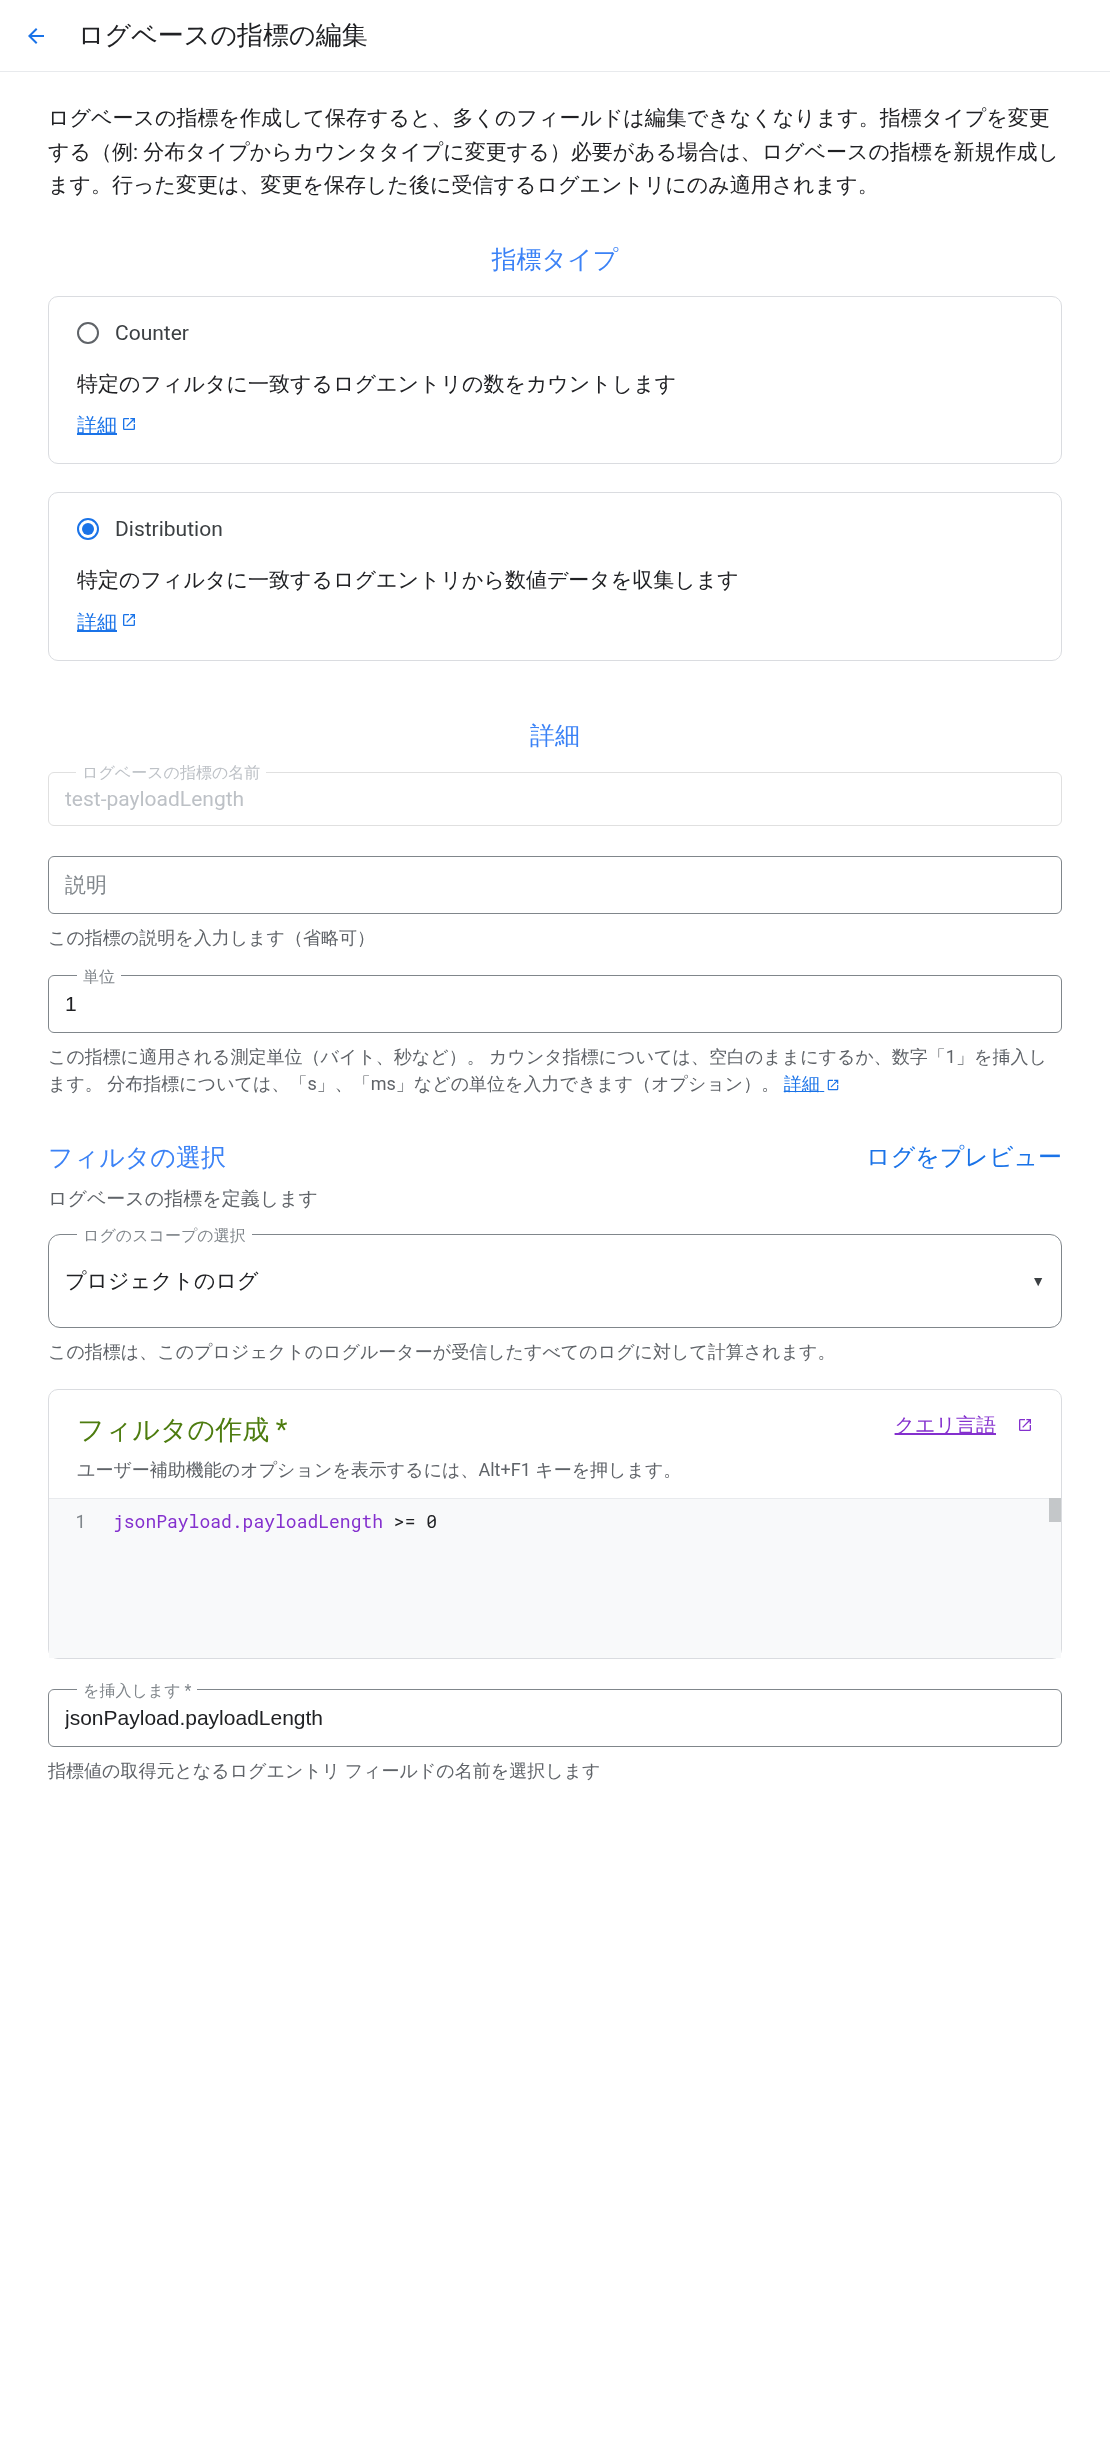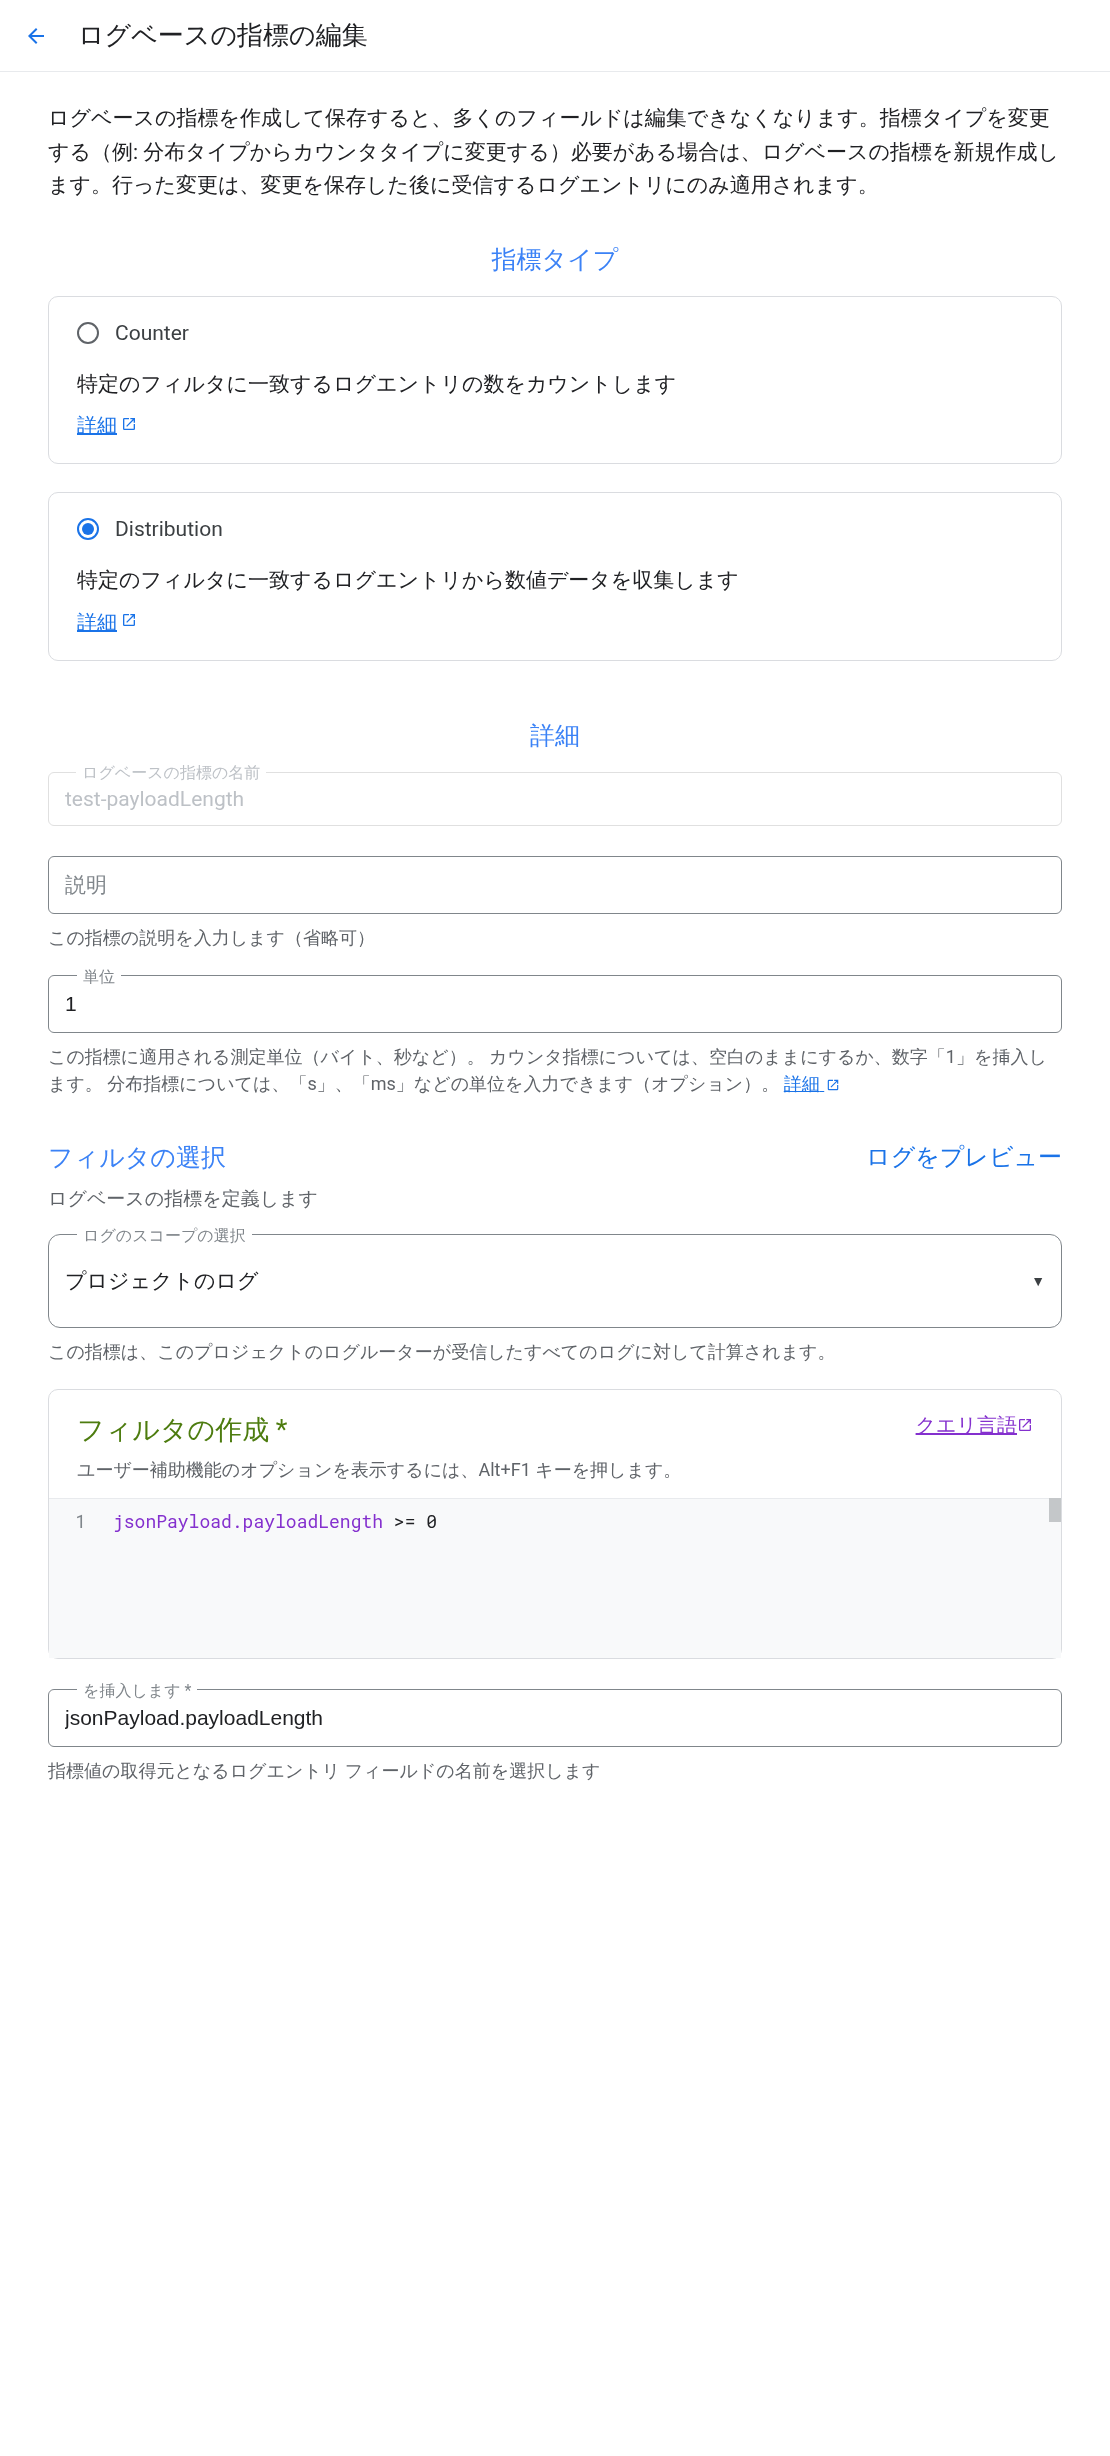--- a/index.html
+++ b/index.html
@@ -209,21 +209,21 @@
       font-size: 18px;
       color: #5f6368;
     }
     .query-lang-link {
       color: #8430ce;
       text-decoration: underline;
       font-size: 20px;
       cursor: pointer;
       display: inline-flex;
       align-items: center;
-      gap: 0;
+      gap: 21px;
     }
     .code-editor {
       background: #f8f9fa;
       display: flex;
       min-height: 160px;
       border-top: 1px solid #e8eaed;
     }
     .line-numbers {
       width: 50px;
       padding: 10px 12px;

